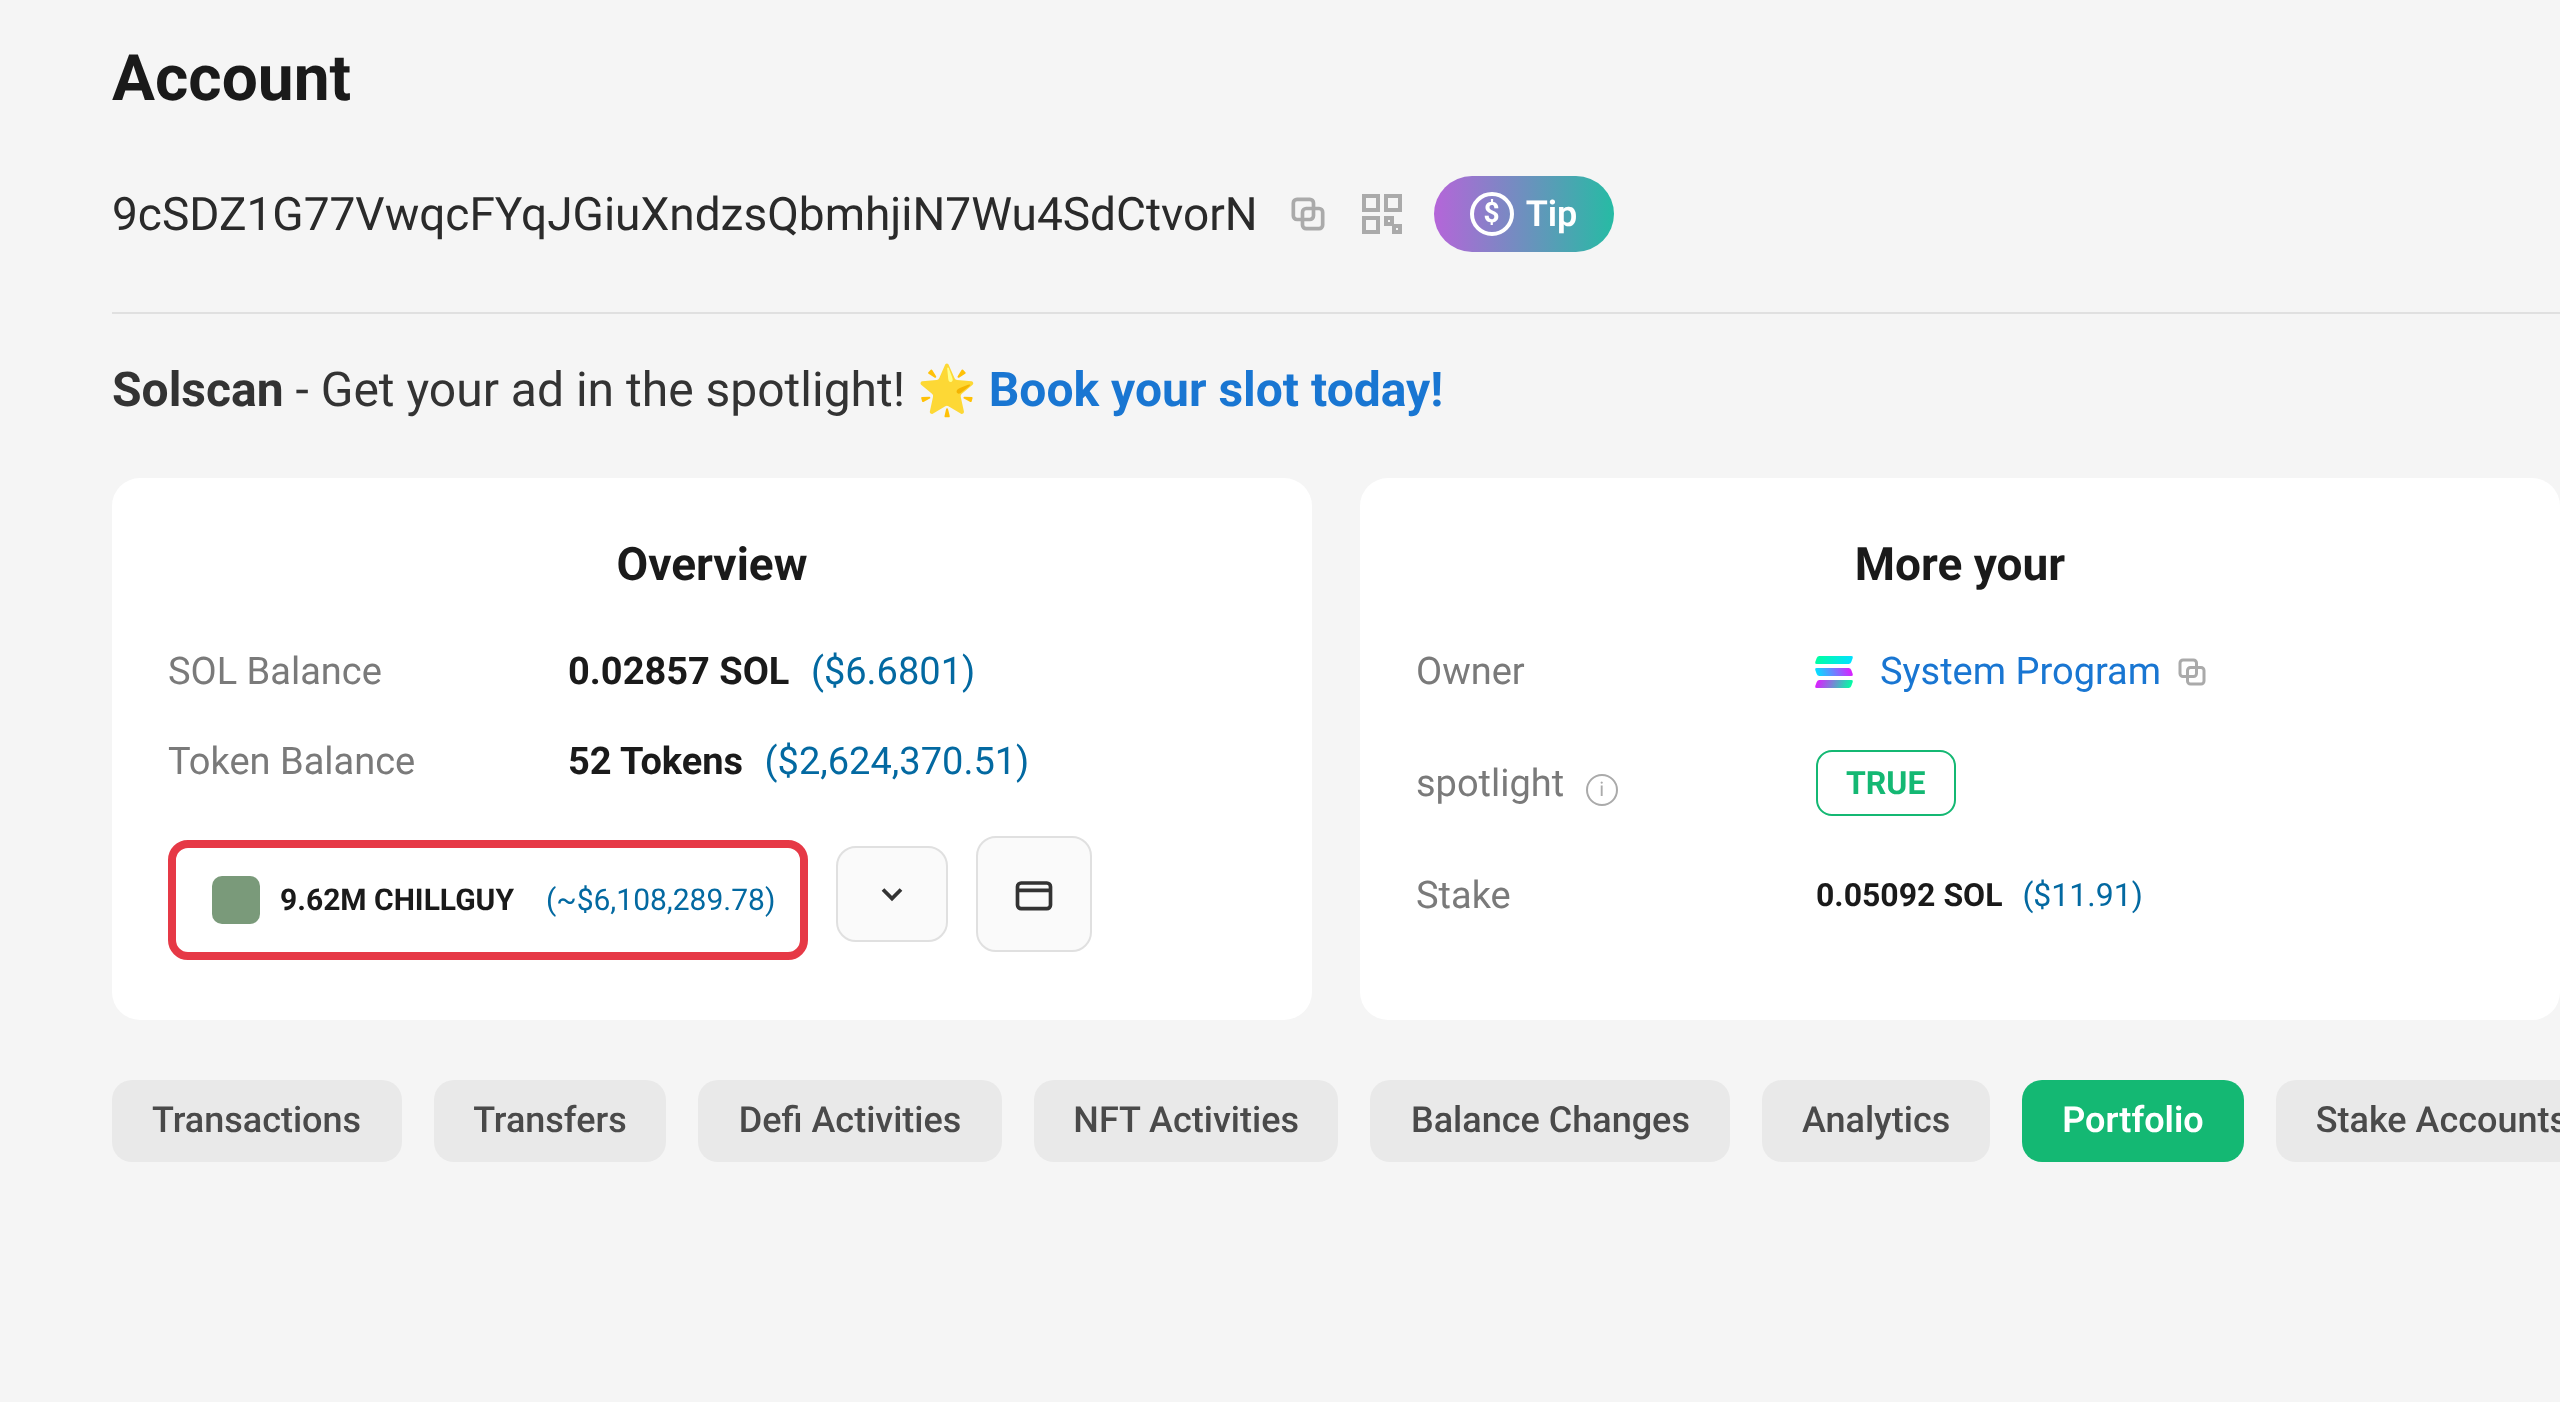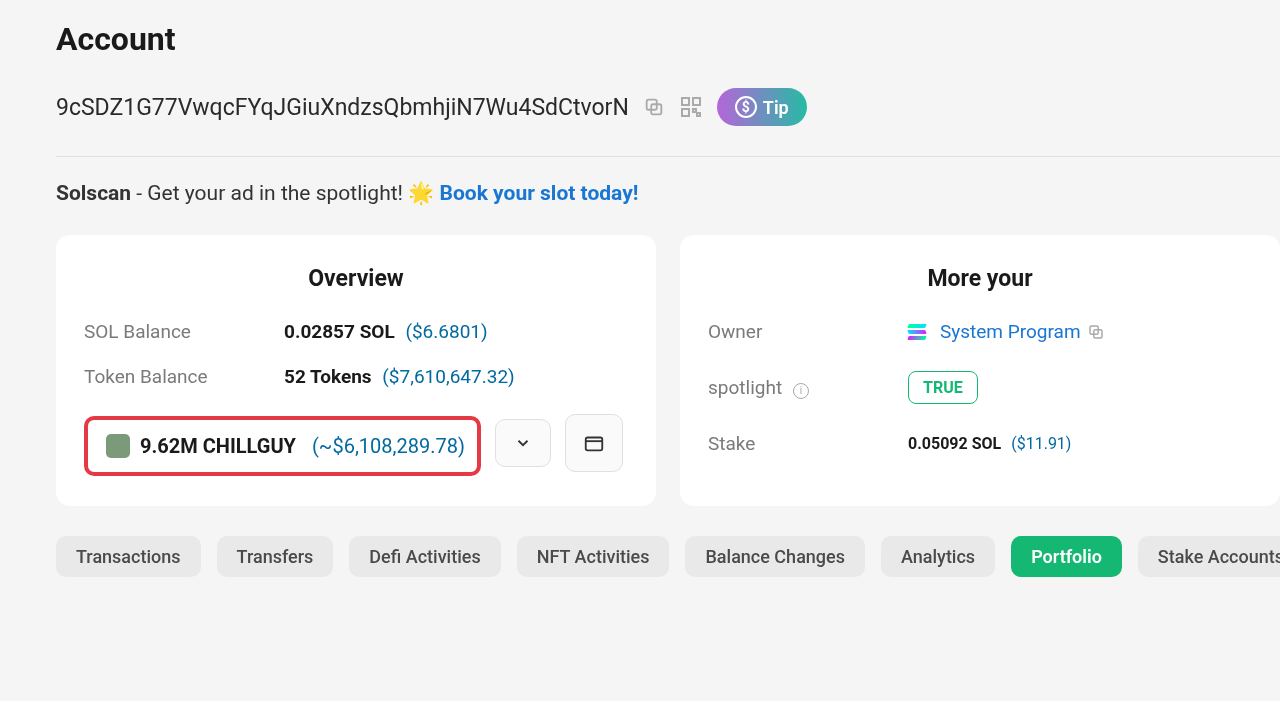--- a/index.html
+++ b/index.html
@@ -62,21 +62,21 @@
       justify-content: center;
       font-size: 14px;
       font-weight: 700;
     }
     .divider {
       border: none;
       border-top: 1px solid #e0e0e0;
       margin-bottom: 24px;
     }
     .ad-row {
-      font-size: 21px;
+      font-size: 24px;
       color: #333;
       margin-bottom: 30px;
     }
     .ad-row strong {
       font-weight: 700;
     }
     .ad-link {
       color: #1976d2;
       font-weight: 700;
       text-decoration: none;
@@ -132,21 +132,21 @@
       display: flex;
       align-items: center;
       gap: 14px;
     }
     .token-dropdown {
       display: flex;
       align-items: center;
       border: 1px solid #e0e0e0;
       border-radius: 10px;
       padding: 14px 18px;
-      font-size: 20px;
+      font-size: 15px;
       cursor: pointer;
       background: #fafafa;
       flex: 1;
       justify-content: space-between;
     }
     .token-dropdown-inner {
       display: flex;
       align-items: center;
       gap: 10px;
     }
@@ -289,21 +289,21 @@
       <span class="info-label">SOL Balance</span>
       <span>
         <span class="info-value-bold">0.02857 SOL</span>
         <span class="info-value-sub">($6.6801)</span>
       </span>
     </div>
     <div class="info-row">
       <span class="info-label">Token Balance</span>
       <span>
         <span class="info-value-bold">52 Tokens</span>
-        <span class="info-value-sub">($7,610,647.32)</span>
+        <span class="info-value-sub">($2,624,370.51)</span>
       </span>
     </div>
     <div class="token-select-row">
       <div class="highlight-box">
         <div class="token-dropdown" style="border:none; background:transparent; padding:10px 8px;">
           <div class="token-dropdown-inner">
             <span class="token-icon"></span>
             <span class="info-value-bold">9.62M CHILLGUY</span>
             <span class="info-value-sub">(~$6,108,289.78)</span>
           </div>

